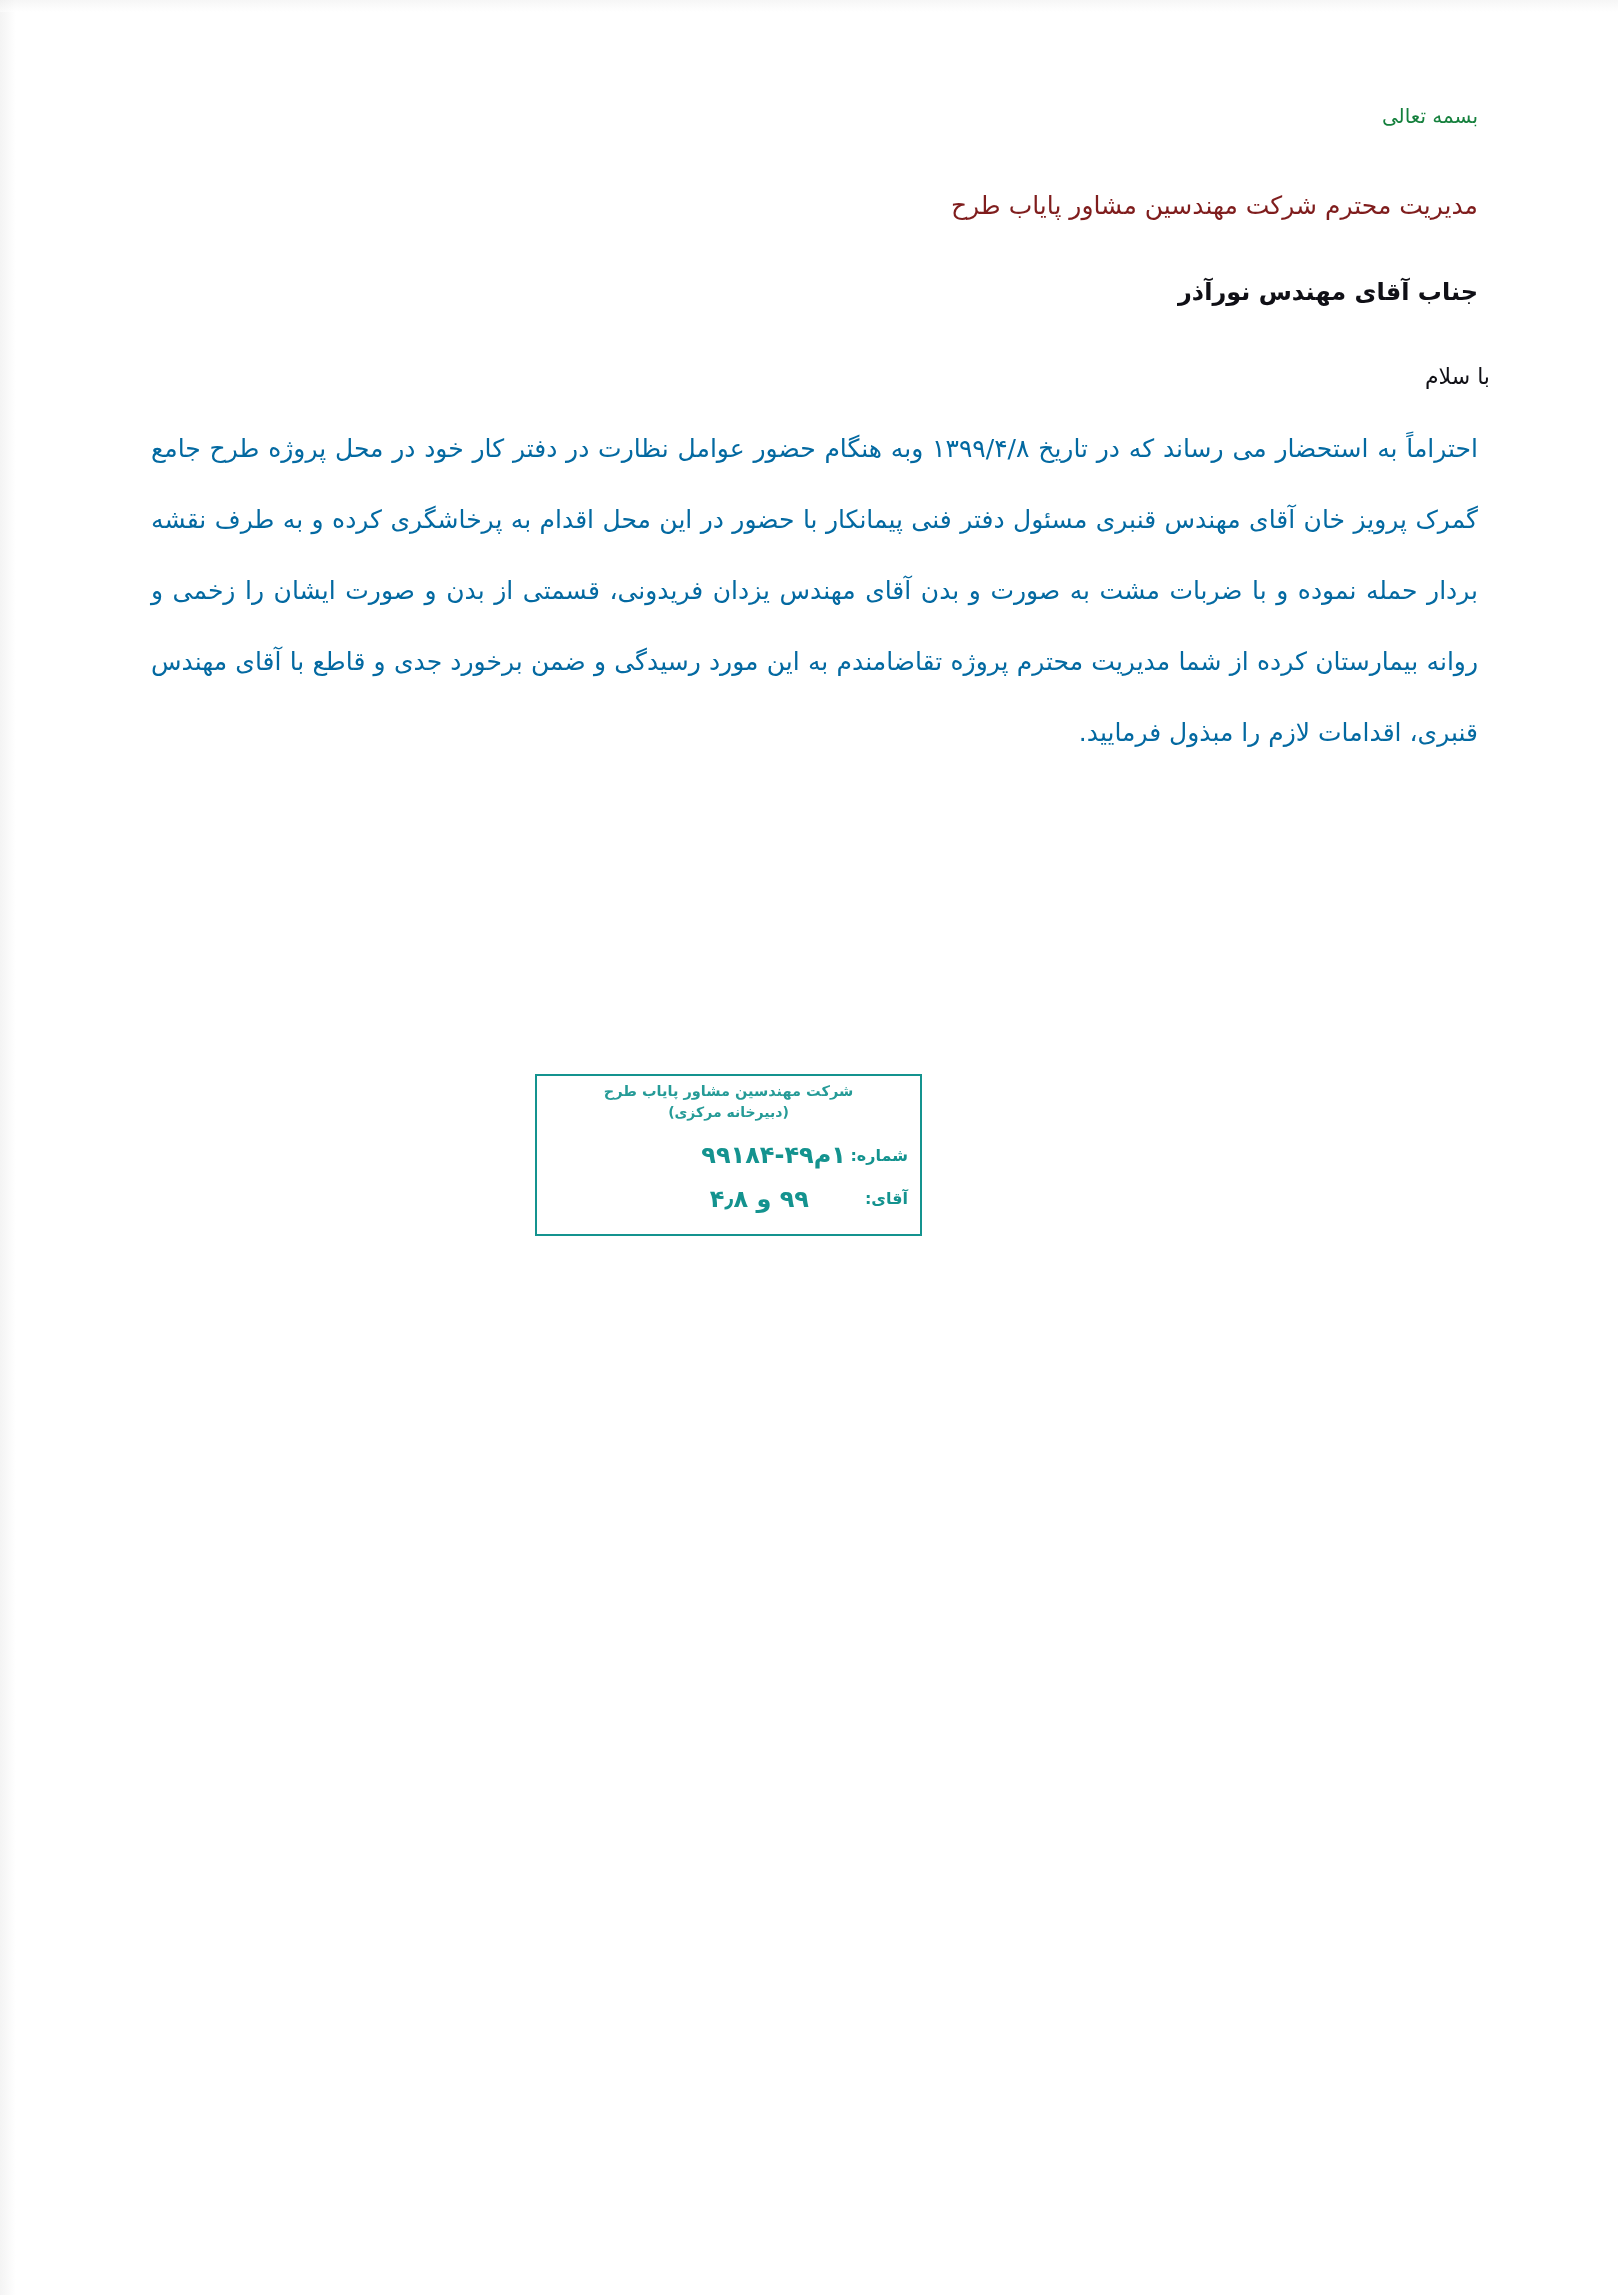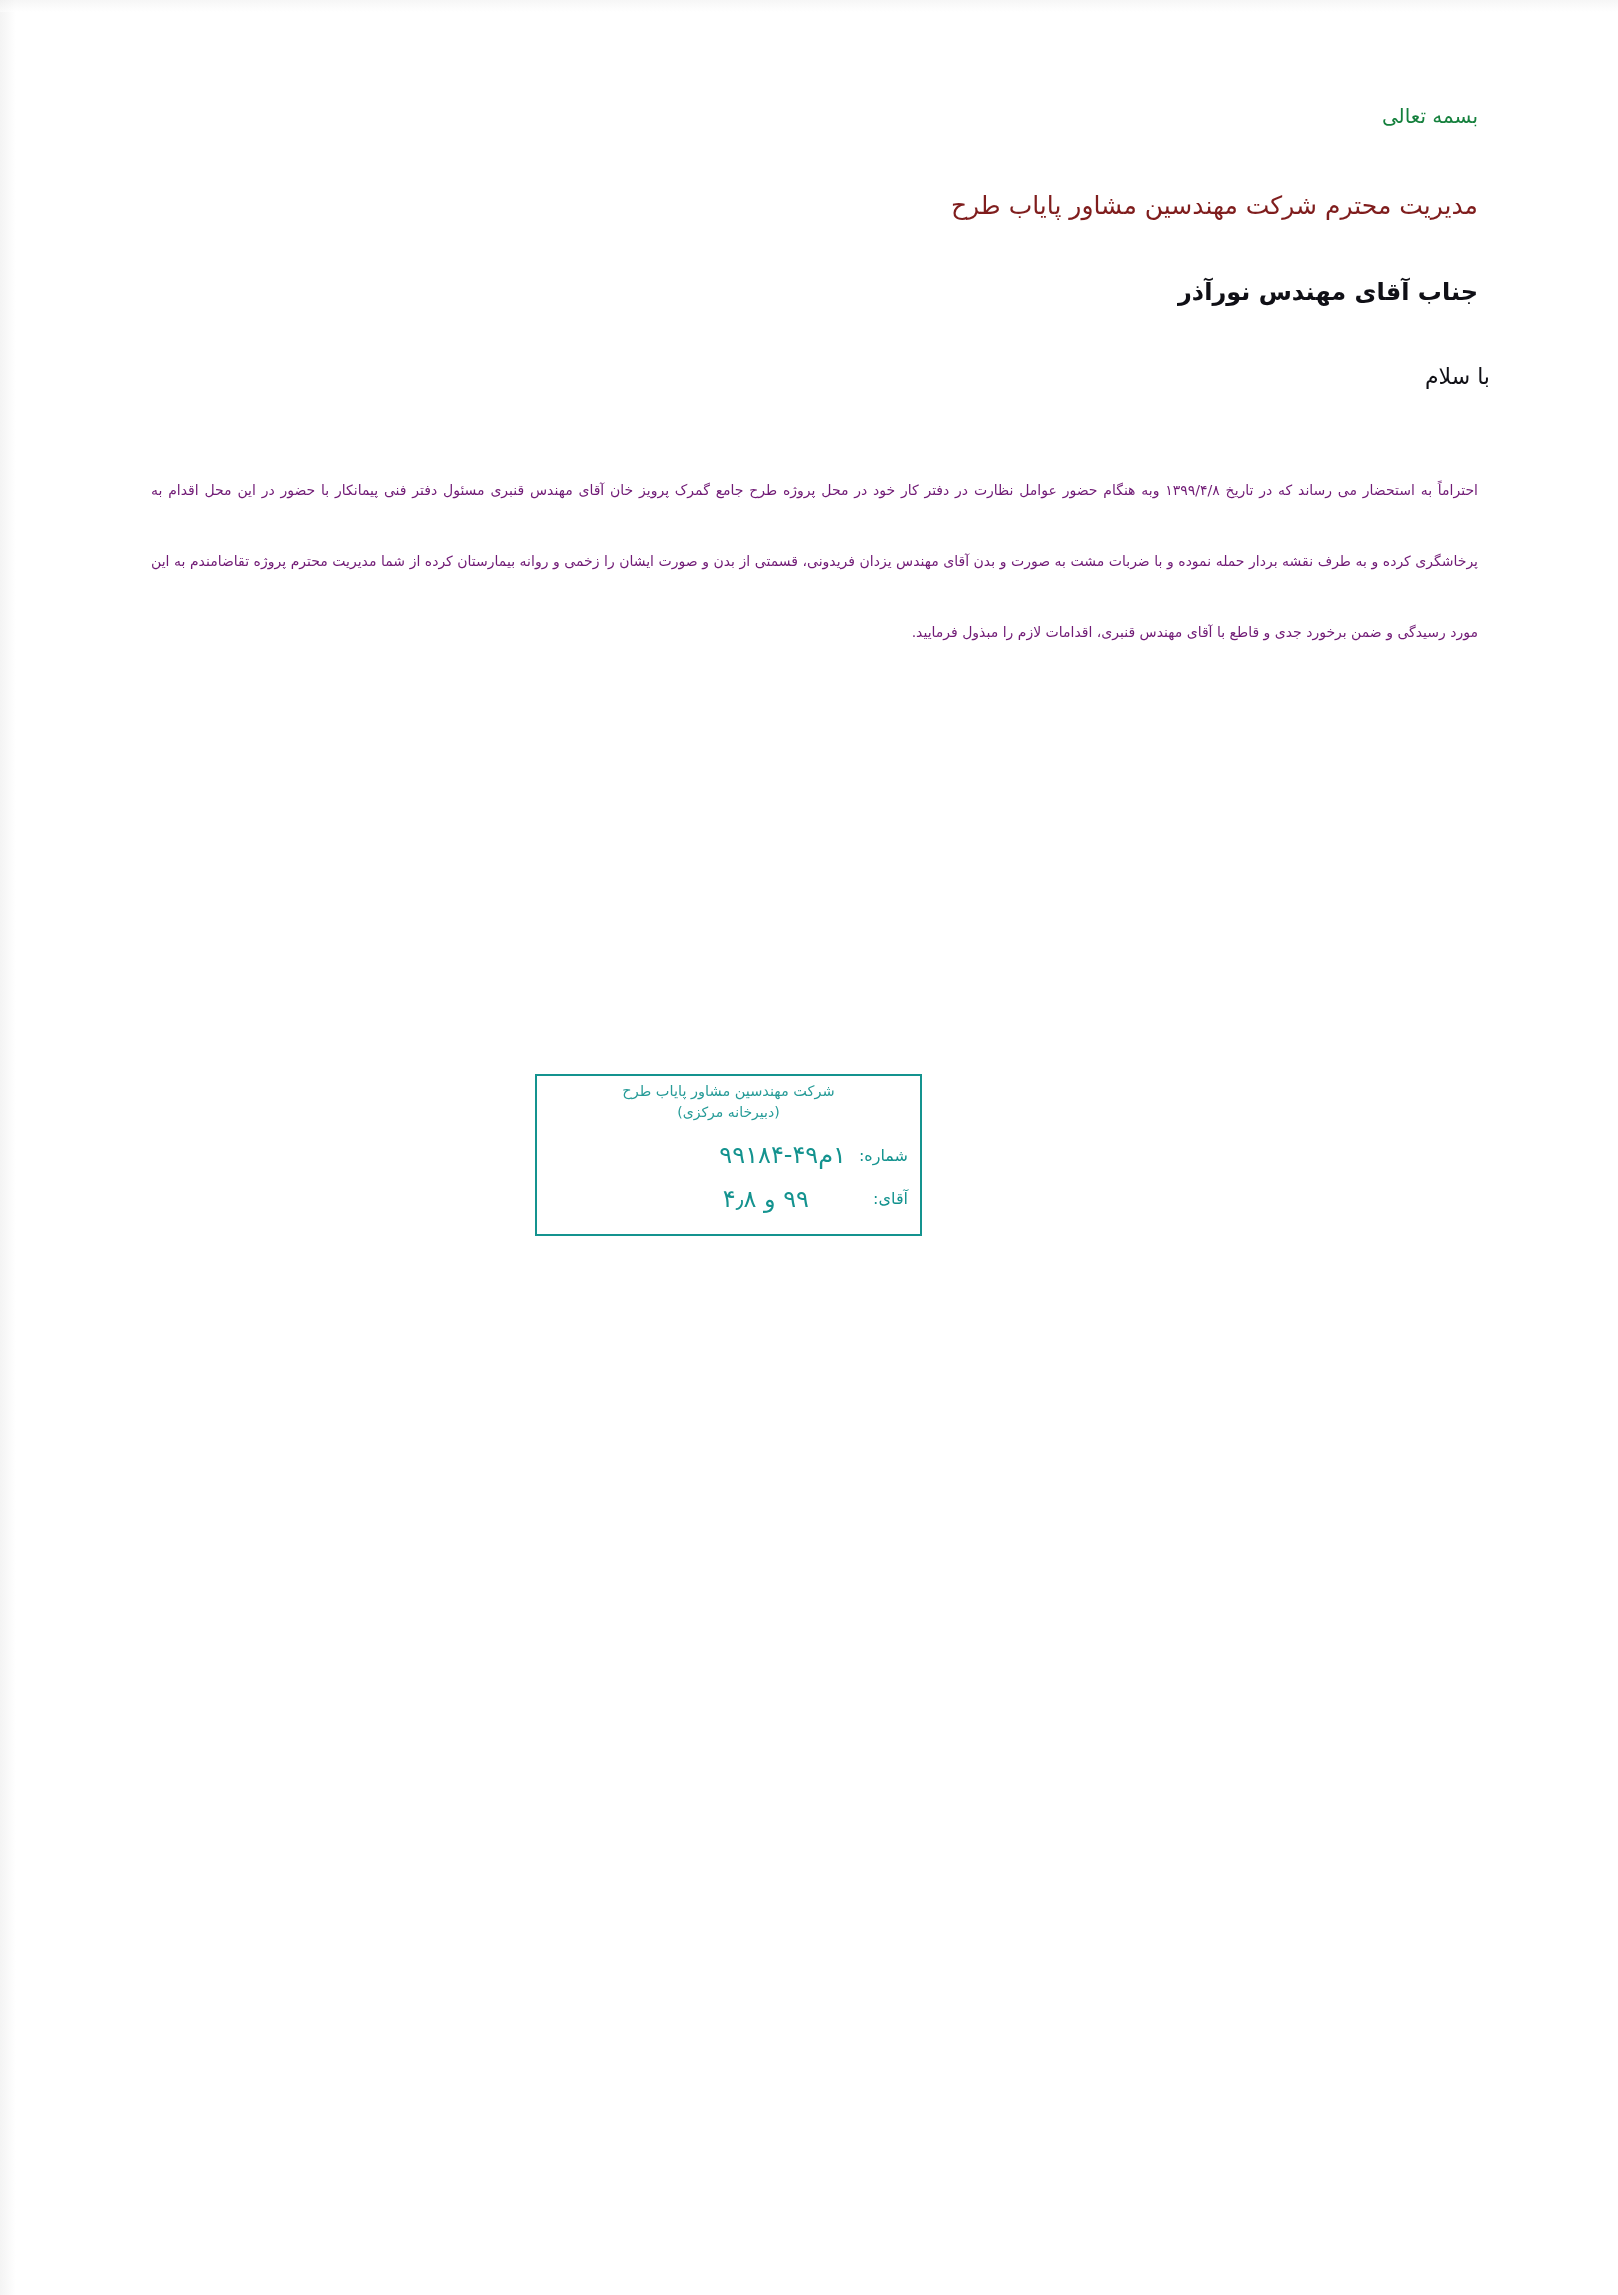--- a/index.html
+++ b/index.html
@@ -67,26 +67,26 @@
   }
   .salutation {
     position: absolute;
     top: 364px;
     right: 128px;
     font-size: 22px;
     color: #101016;
   }
   .letter-body {
     position: absolute;
-    top: 455px;
+    top: 413px;
     right: 140px;
     left: 152px;
-    font-size: 14px;
+    font-size: 25px;
     line-height: 71px;
-    color: #701a75;
+    color: #0369a1;
     text-align: justify;
     text-justify: inter-word;
   }
   .letter-body p {
     margin: 0;
     padding: 0;
   }
 
   
   .signature-area {
@@ -113,20 +113,21 @@
   .stamp {
     position: absolute;
     top: 1074px;
     right: 696px;
     width: 387px;
     height: 162px;
     border: 2px solid #14938f;
     color: #14938f;
     box-sizing: border-box;
     font-size: 17px;
+    font-weight: bold;
   }
   .stamp-header {
     position: absolute;
     top: 5.3px;
     right: 9.2px;
     left: 9.2px;
     text-align: center;
     font-size: 14.5px;
     line-height: 21px;
     letter-spacing: 0px;

